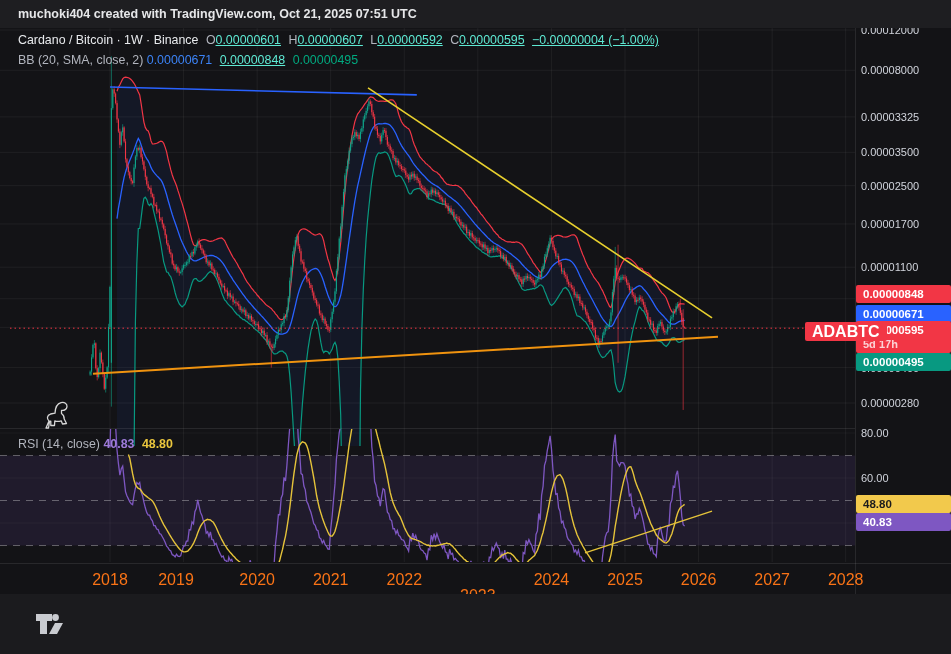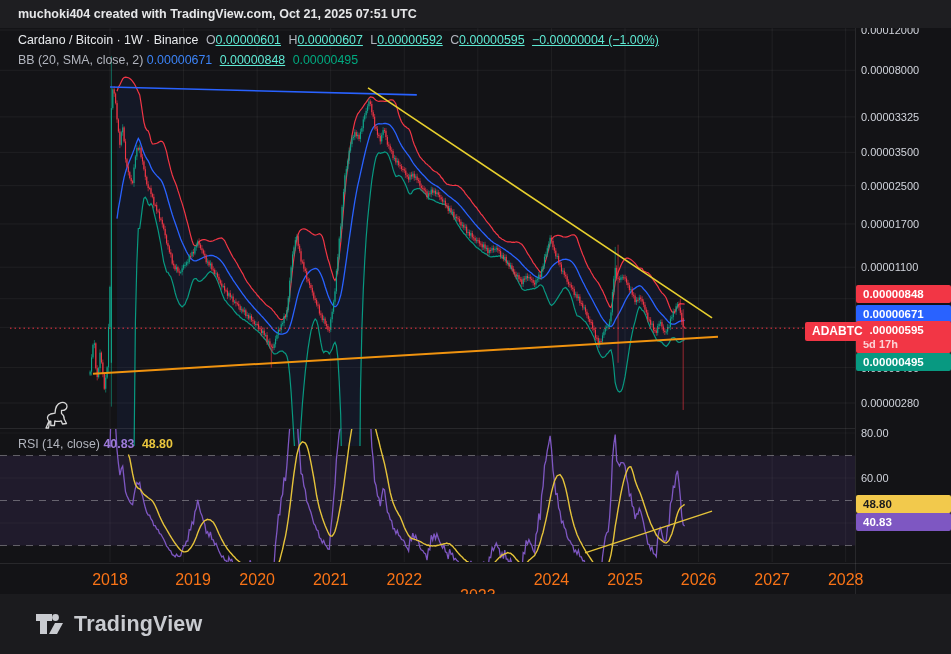--- a/index.html
+++ b/index.html
@@ -15,21 +15,21 @@
   .lg-red{color:#5eead4;text-decoration:underline;}
   .lg-blue{color:#3c83f6;}
   .lg-teal{color:#00a97f;}
   .lg-purple{color:#9d7bd8;font-weight:700;}
   .lg-yellow{color:#eac63d;font-weight:700;}
   .axis-label{position:absolute;left:861px;color:#d1d4dc;font-size:11px;line-height:14px;z-index:5;}
   .year-label{position:absolute;top:571px;transform:translateX(-50%);color:#f97316;font-size:16px;font-weight:400;z-index:5;}
   .pbadge{position:absolute;left:856px;width:95px;box-sizing:border-box;padding:2px 0 2px 7px;z-index:20;
           color:#fff;font-size:11.5px;font-weight:700;line-height:14px;border-radius:2px;}
   .pbadge .sub{font-weight:600;color:rgba(255,255,255,0.78);font-size:11px;}
-  .sym-badge{position:absolute;z-index:20;color:#fff;font-size:12px;font-weight:700;
+  .sym-badge{position:absolute;z-index:20;color:#fff;font-size:16px;font-weight:700;
              padding:3px 7px;border-radius:2px;line-height:13px;}
   .footer{position:absolute;left:0;top:594px;width:951px;height:60px;background:#1b1b1e;z-index:30;
           display:flex;align-items:center;padding-left:35px;box-sizing:border-box;}
   .brand-text{color:#c9cbd0;font-size:21.5px;font-weight:700;letter-spacing:0.2px;margin-left:9px;}
   .sep{position:absolute;background:rgba(255,255,255,0.09);z-index:6;}
 </style>
 </head>
 <body>
 
 <div class="stage">
@@ -976,21 +976,21 @@
       <div class="axis-label" style="top: 320.351px;">0.00000600</div>
       <div class="axis-label" style="top: 360.597px;">0.00000400</div>
       <div class="axis-label" style="top: 396px;">0.00000280</div>
     </div>
   <div id="rsi-labels">
       <div class="axis-label" style="top: 426px;">80.00</div>
       <div class="axis-label" style="top: 471px;">60.00</div>
     </div>
   <div id="year-labels">
       <div class="year-label" style="left: 110px;">2018</div>
-      <div class="year-label" style="left: 193px; text-align: right;">2019</div>
+      <div class="year-label" style="left: 176px; text-align: right;">2019</div>
       <div class="year-label" style="left: 257.143px;">2020</div>
       <div class="year-label" style="left: 330.714px;">2021</div>
       <div class="year-label" style="left: 404.286px;">2022</div>
       <div class="year-label" style="left: 477.857px; margin-top: 16px;">2023</div>
       <div class="year-label" style="left: 551.429px;">2024</div>
       <div class="year-label" style="left: 625px;">2025</div>
       <div class="year-label" style="left: 698.571px;">2026</div>
       <div class="year-label" style="left: 772.143px;">2027</div>
       <div class="year-label" style="left: 845.714px;">2028</div>
     </div>
@@ -1024,17 +1024,16 @@
     <span>40.83</span>
   </div>
 
   <div class="footer">
     <span style="display:flex;align-items:center;">
       <svg width="30" height="26" viewBox="0 0 30 26">
         <path d="M1,3 h16 v7 h-5 v13 h-7 v-13 h-4 z" fill="#c9cbd0"></path>
         <circle cx="20.5" cy="6.5" r="3.4" fill="#c9cbd0"></circle>
         <path d="M20,12 h8 l-6,11 h-8 z" fill="#c9cbd0"></path>
       </svg>
-      <span class="brand-text">TradingView</span>
     </span>
   </div>
 
 </div>
 
 </body></html>

